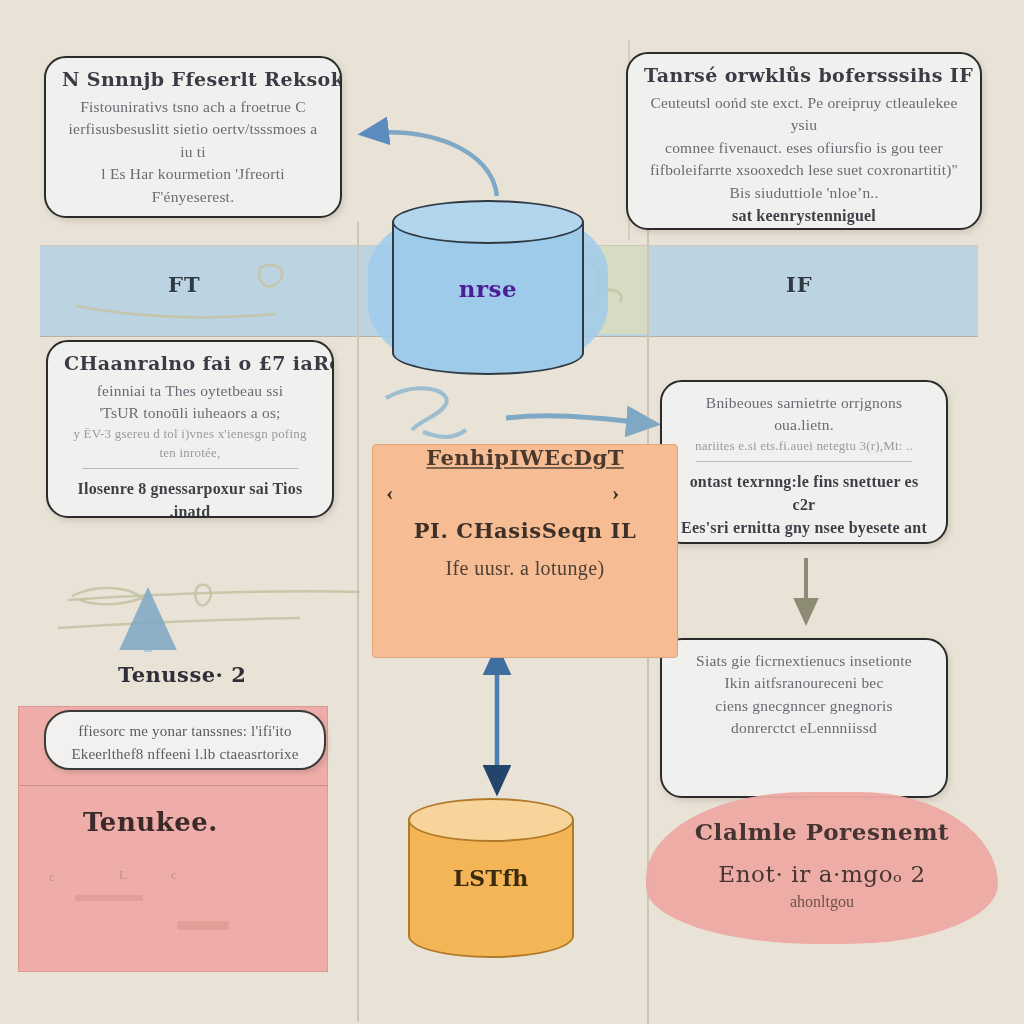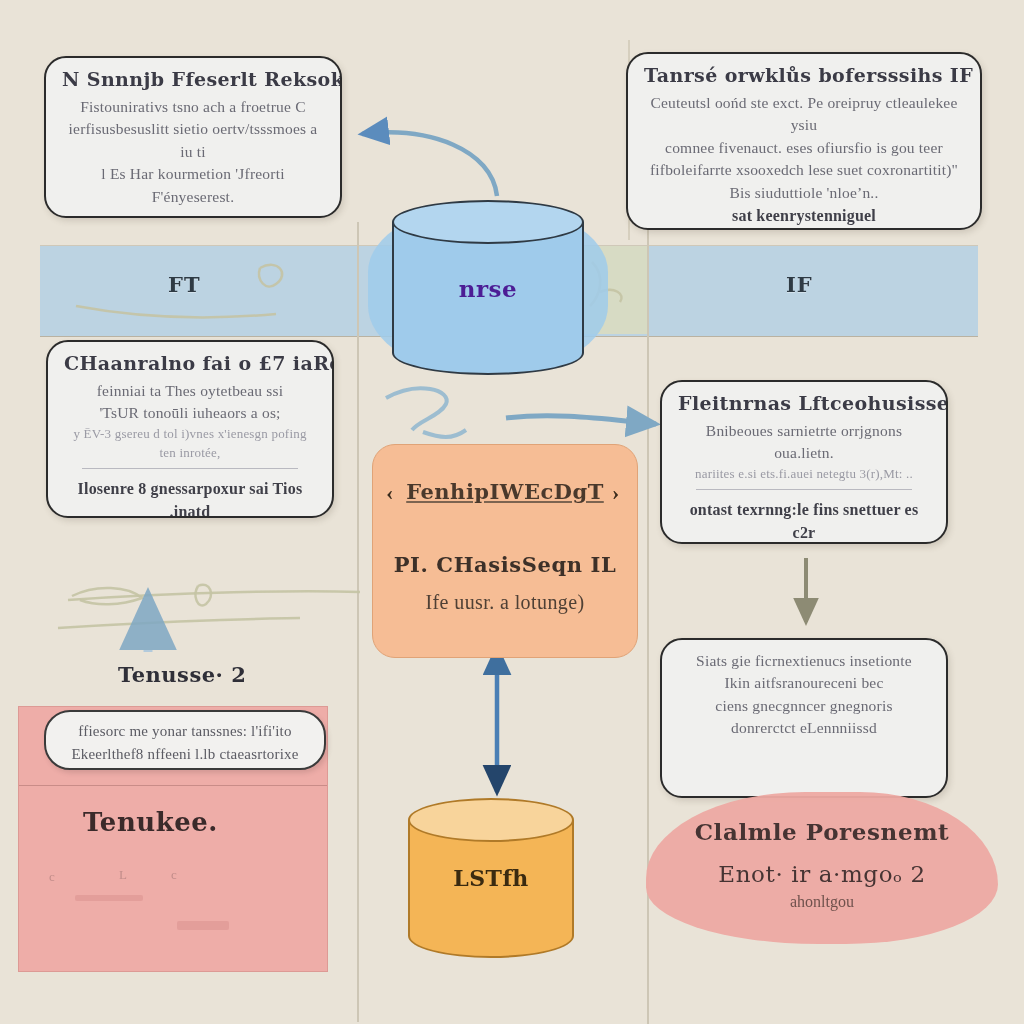--- a/index.html
+++ b/index.html
@@ -135,27 +135,26 @@
   #cyl-orange { left: 408px; top: 798px; width: 166px; height: 160px; }
   #cyl-orange .body, #cyl-orange .bot { background: #f4b556; }
   #cyl-orange .top { background: #f8d49b; }
   #cyl-orange .body, #cyl-orange .top, #cyl-orange .bot { border-color: #b07a28; }
   #cyl-orange .label { color: #3a2a10; font-size: 22px; }
 
   
   #box-orange {
     position: absolute;
     left: 372px; top: 444px;
-    width: 266px; height: 214px;
+    width: 306px; height: 214px;
     background: #f6bd95;
     border: 1px solid #e0a377;
-    border-radius: 23px;
+    border-radius: 4px;
     box-sizing: border-box;
     text-align: center;
-    padding-top: 34px;
   }
   #box-orange .title {
     font-family: "DejaVu Serif", serif;
     font-weight: bold; font-size: 21px;
     color: #4a392c; letter-spacing: .5px;
     text-decoration: underline;
     text-decoration-color: #7c6450;
   }
   #box-orange .line2 {
     margin-top: 48px;
@@ -338,21 +337,20 @@
     <div class="t1">CHaanralno fai o £7 iaRosssxea</div>
     <div class="t">feinniai ta Thes oytetbeau ssi</div>
     <div class="t">'TsUR tonoūli iuheaors a os;</div>
     <div class="t faint">y ĒV-3 gsereu d tol i)vnes x'ienesgn pofing ten inrotée,</div>
     <div class="rule"></div>
     <div class="t dark">Ilosenre 8 gnessarpoxur sai Tios .inatd</div>
 
   </div>
 
   <div class="card" id="card-mid-right">
-    <div class="t1">Fleitnrnas Lftceohusisse</div>
     <div class="t">Bnibeoues sarnietrte orrjgnons oua.lietn.</div>
     <div class="t faint">nariites e.si ets.fi.auei netegtu 3(r),Mt: ..</div>
     <div class="rule"></div>
     <div class="t dark">ontast texrnng:le fins snettuer es c2r</div>
     <div class="t dark">Ees'sri ernitta gny nsee byesete ant</div>
   </div>
 
   <div class="card" id="card-low-right">
     <div class="t">Siats gie ficrnextienucs insetionte</div>
     <div class="t">Ikin aitfsranoureceni bec</div>

